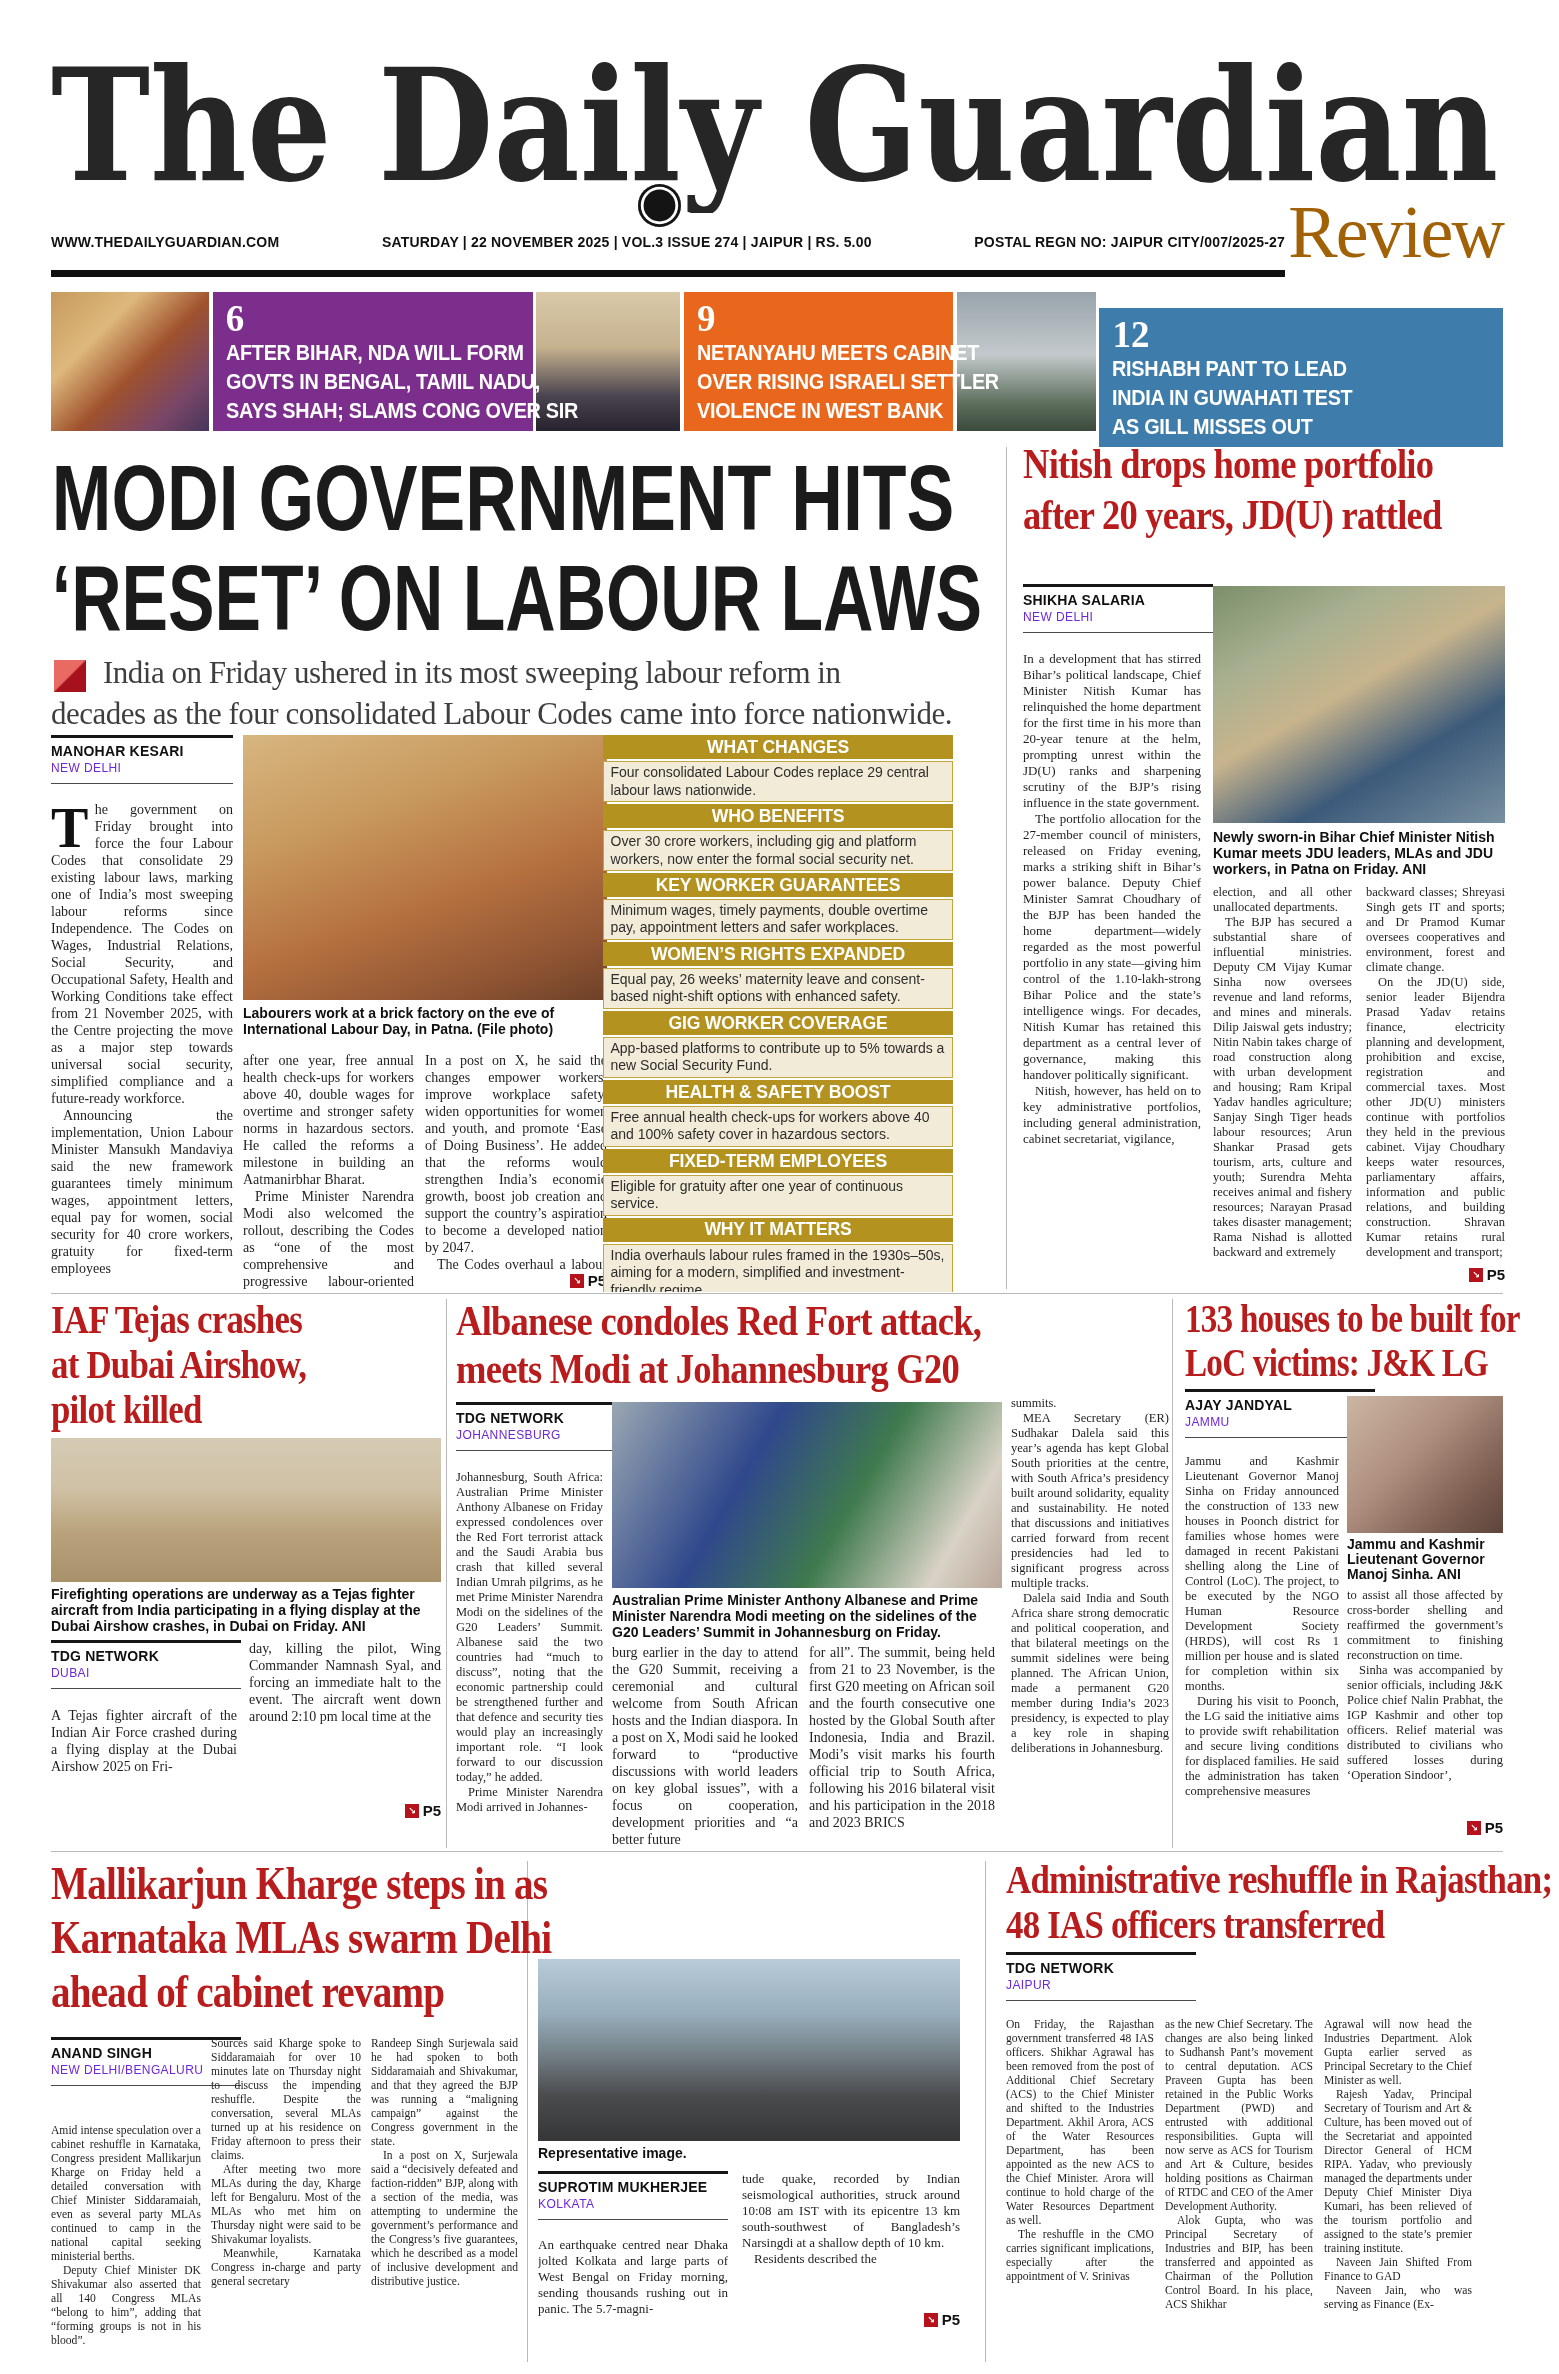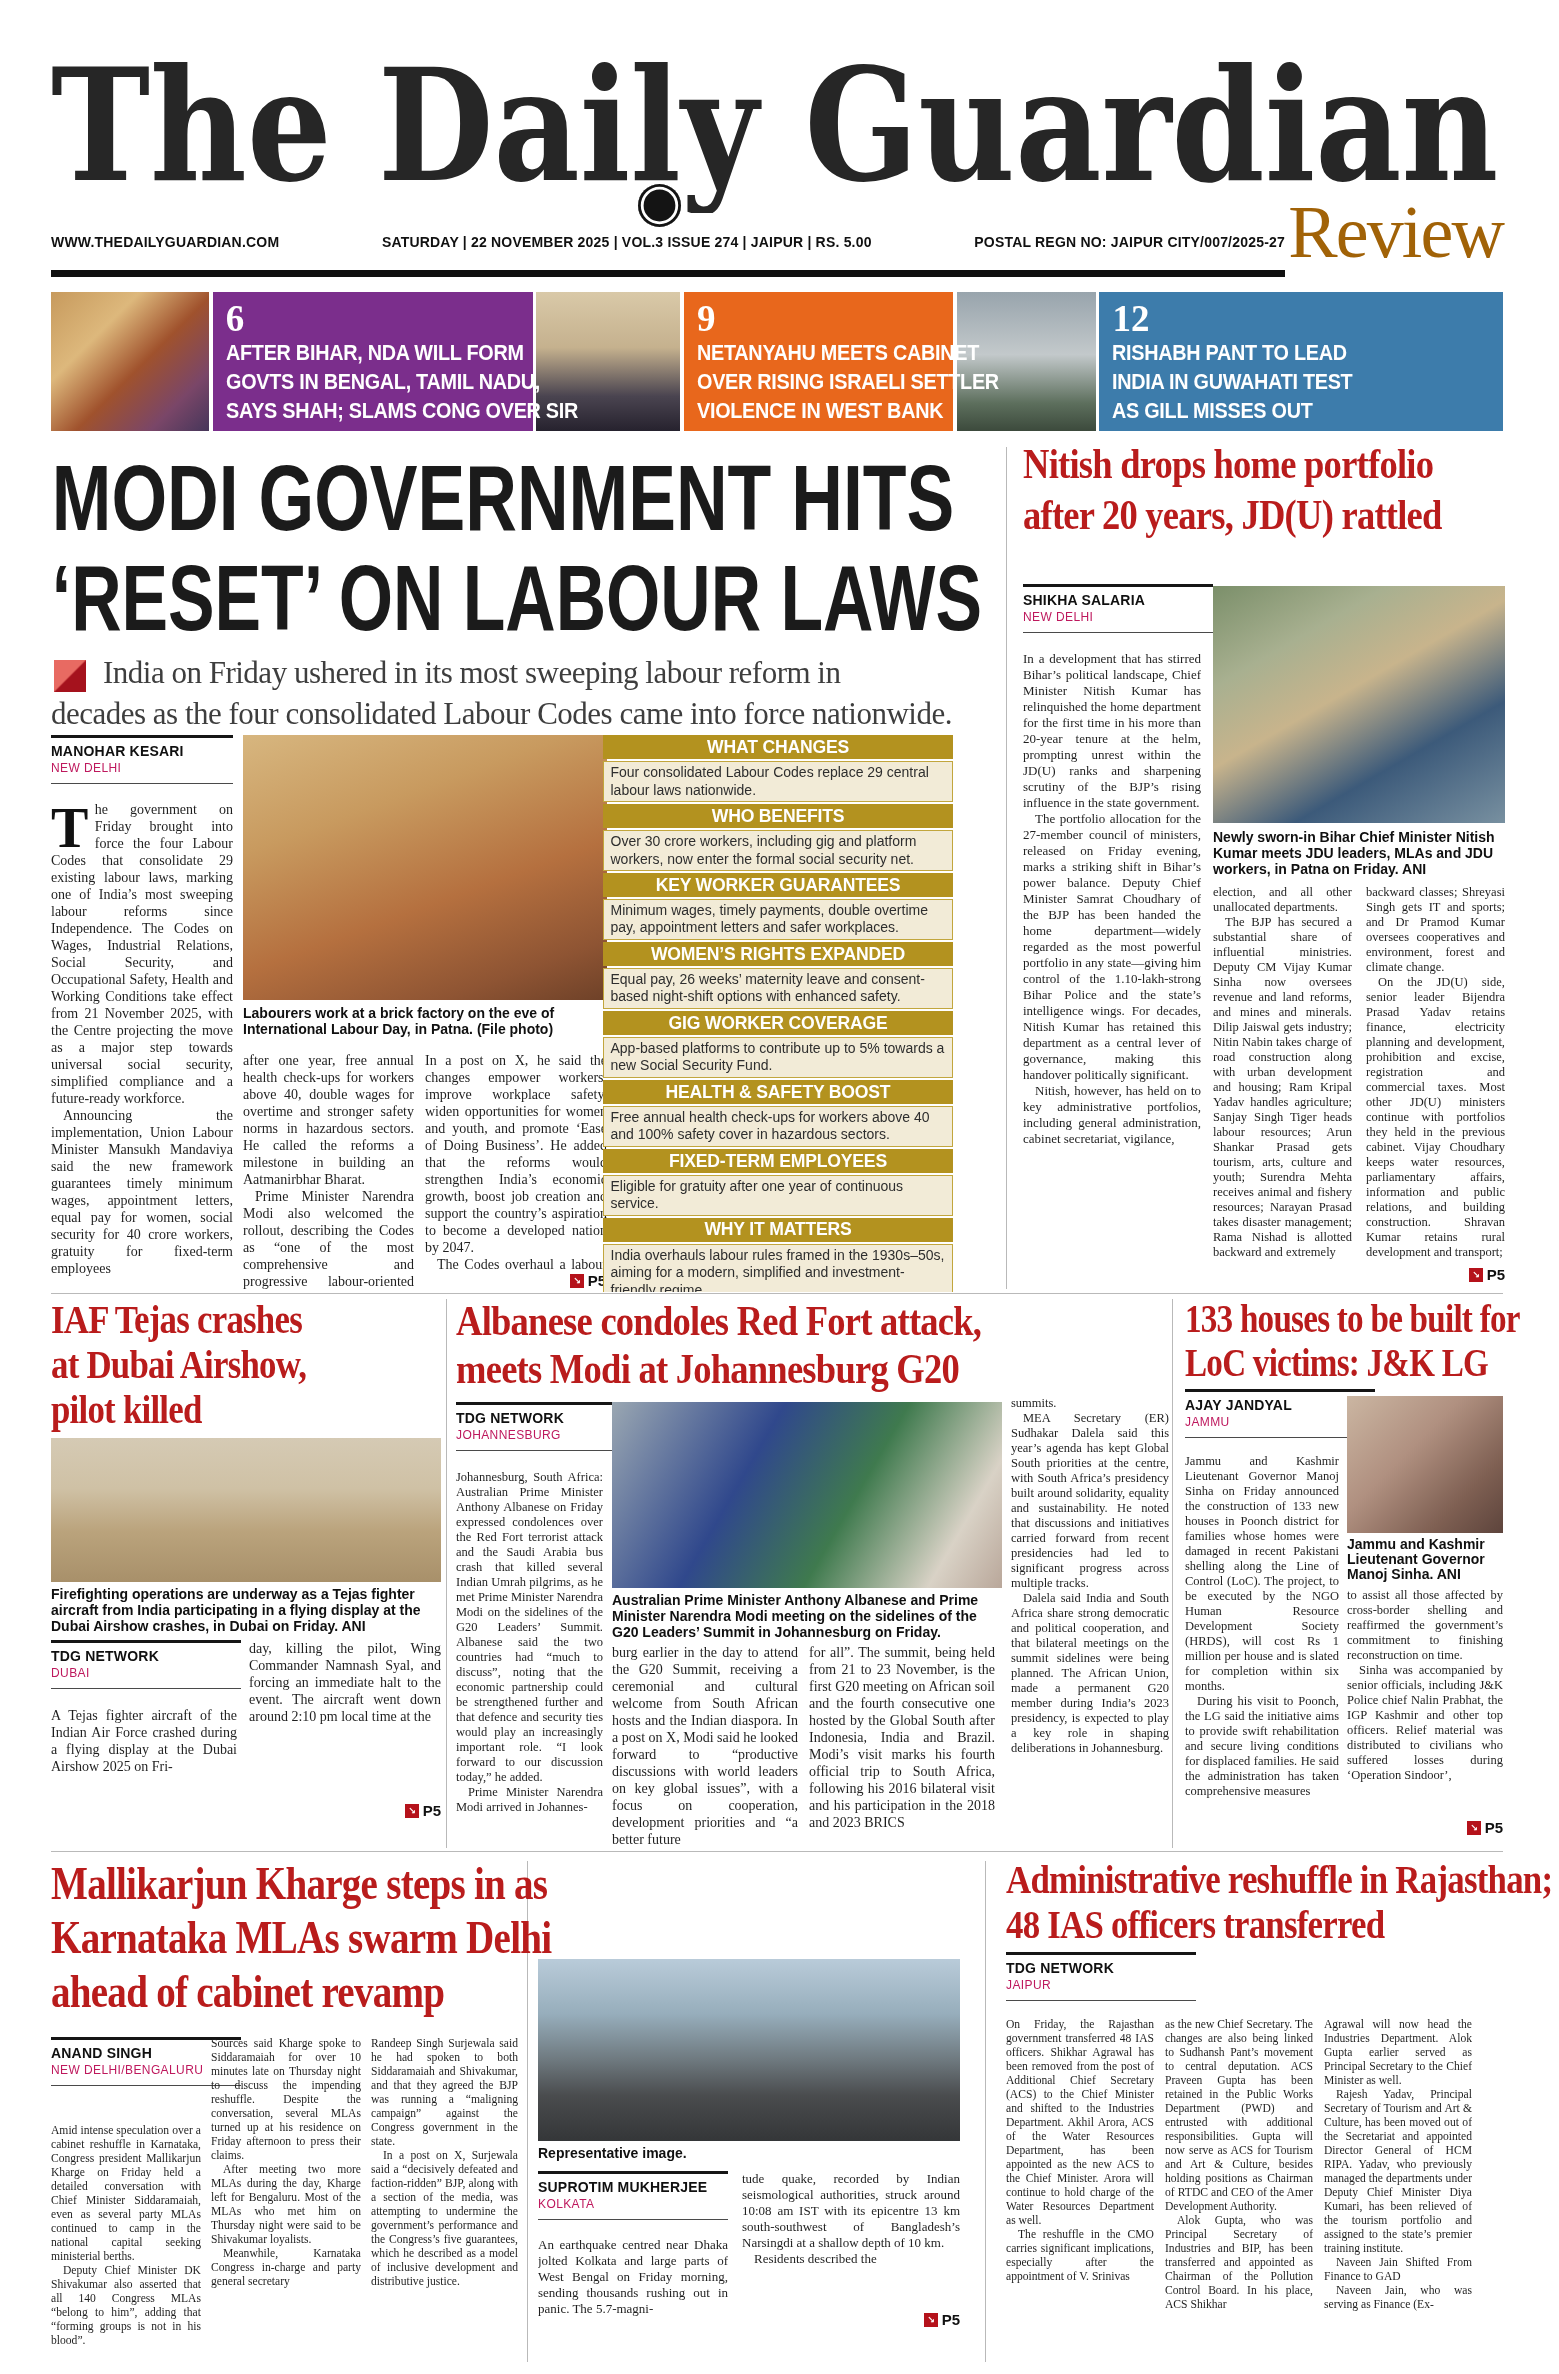--- a/index.html
+++ b/index.html
@@ -30,21 +30,21 @@
   .sans-hl text{font-family:"Liberation Sans",sans-serif;font-weight:bold;fill:#1b1b1b;}
   .serif-hl{font-family:"Liberation Serif",serif;font-weight:bold;color:#b91c1c;}
   .serif-hl p{margin:0;transform:scaleX(.85);transform-origin:left;white-space:nowrap;letter-spacing:-0.9px;}
   .sub{font:400 31px/41px "Liberation Serif",serif;color:#3e3e3e;letter-spacing:-0.5px;}
   .sub p{margin:0;}
   .sub p:first-child{padding-left:52px;}
   .flag{width:32px;height:32px;background:linear-gradient(135deg,#e86a62 0 48%,#a5121d 52%);}
   
   .byline{border-top:3.7px solid #151515;border-bottom:0.9px solid #4a4a4a;padding:4.6px 0 6.5px;}
   .byl-name{display:block;font:bold 14px/16.7px "Liberation Sans",sans-serif;color:#101010;letter-spacing:0.2px;}
-  .byl-loc{display:block;font:12px/15px "Liberation Sans",sans-serif;color:#be185d;letter-spacing:0.4px;margin-top:1.9px;}
+  .byl-loc{display:block;font:12px/15px "Liberation Sans",sans-serif;color:#6d28d9;letter-spacing:0.4px;margin-top:1.9px;}
   
   .bcol{font:14px/17px "Liberation Serif",serif;text-align:justify;overflow:hidden;color:#1f1f1f;}
   .bcol p{margin:0;}
   .bcol p + p{text-indent:12px;}
   .sm{font-size:12.5px;line-height:15px;}
   .xs{font-size:11.6px;line-height:14px;}
   .md{font-size:13px;line-height:16px;}
   .dc p:first-child::first-letter{float:left;font-weight:bold;font-size:56px;line-height:44px;padding:4.6px 6.5px 0 0;color:#111;}
   
   .caption{font:bold 14px/16px "Liberation Sans",sans-serif;color:#101010;overflow:hidden;}
@@ -107,21 +107,21 @@
     <div class="tphoto photo ph-bibi" style="width:144px;"></div>
     <div class="tbox tbox-orange" style="width:269px;">
       <div class="tnum">9</div>
       <div class="tlines">
           <p>NETANYAHU MEETS CABINET</p>
           <p>OVER RISING ISRAELI SETTLER</p>
           <p>VIOLENCE IN WEST BANK</p>
         </div>
     </div>
     <div class="tphoto photo ph-cricket" style="width:139px;"></div>
-    <div class="tbox tbox-blue" style="flex:1;">
+    <div class="tbox tbox-blue" style="flex:1;margin-top:16px;">
       <div class="tnum">12</div>
       <div class="tlines">
           <p>RISHABH PANT TO LEAD</p>
           <p>INDIA IN GUWAHATI TEST</p>
           <p>AS GILL MISSES OUT</p>
         </div>
     </div>
   </div>
 
   <svg class="abs sans-hl" style="left:51px;top:445px;" width="941" height="199" viewBox="0 0 1015 215">

